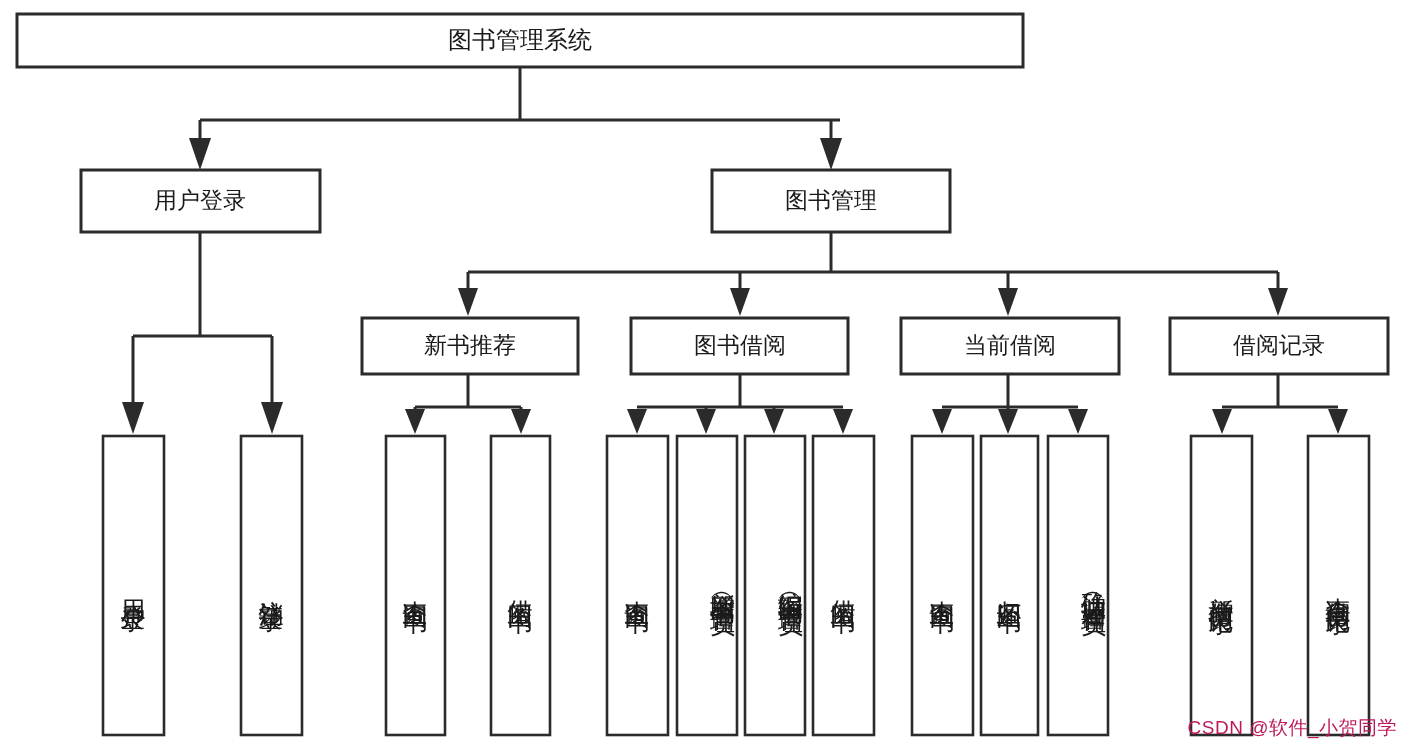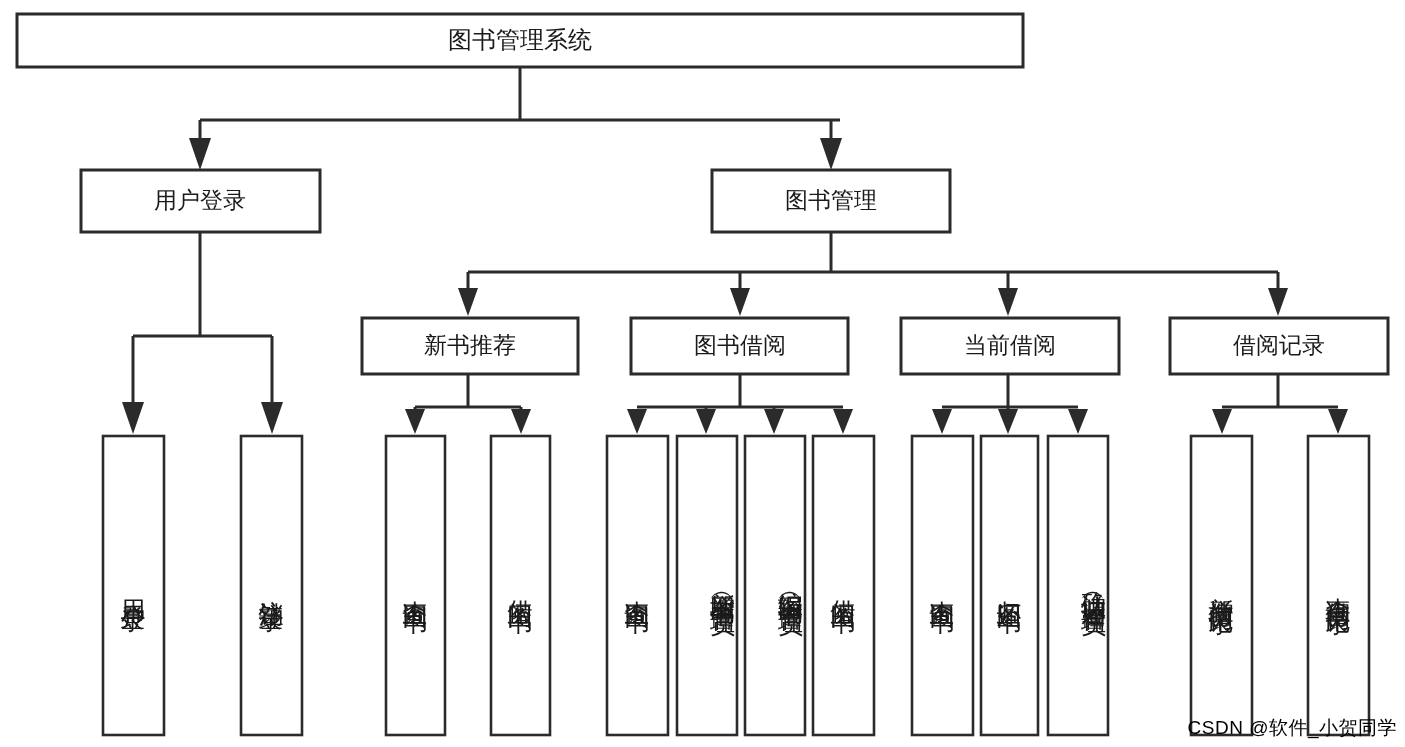--- a/index.html
+++ b/index.html
@@ -68,21 +68,21 @@
     justify-content: center;
     white-space: nowrap;
     pointer-events: none;
   }
   .watermark {
     position: absolute;
     right: 8px;
     bottom: 6px;
     font-family: "Liberation Sans", "DejaVu Sans", sans-serif;
     font-size: 19px;
-    color: #000000;
+    color: #be185d;
     letter-spacing: 0.5px;
     white-space: nowrap;
   }
 </style>
 </head>
 <body>
 
 <div id="diagram-root">
 
   <svg class="flow" viewBox="0 0 1405 747" xmlns="http://www.w3.org/2000/svg">

